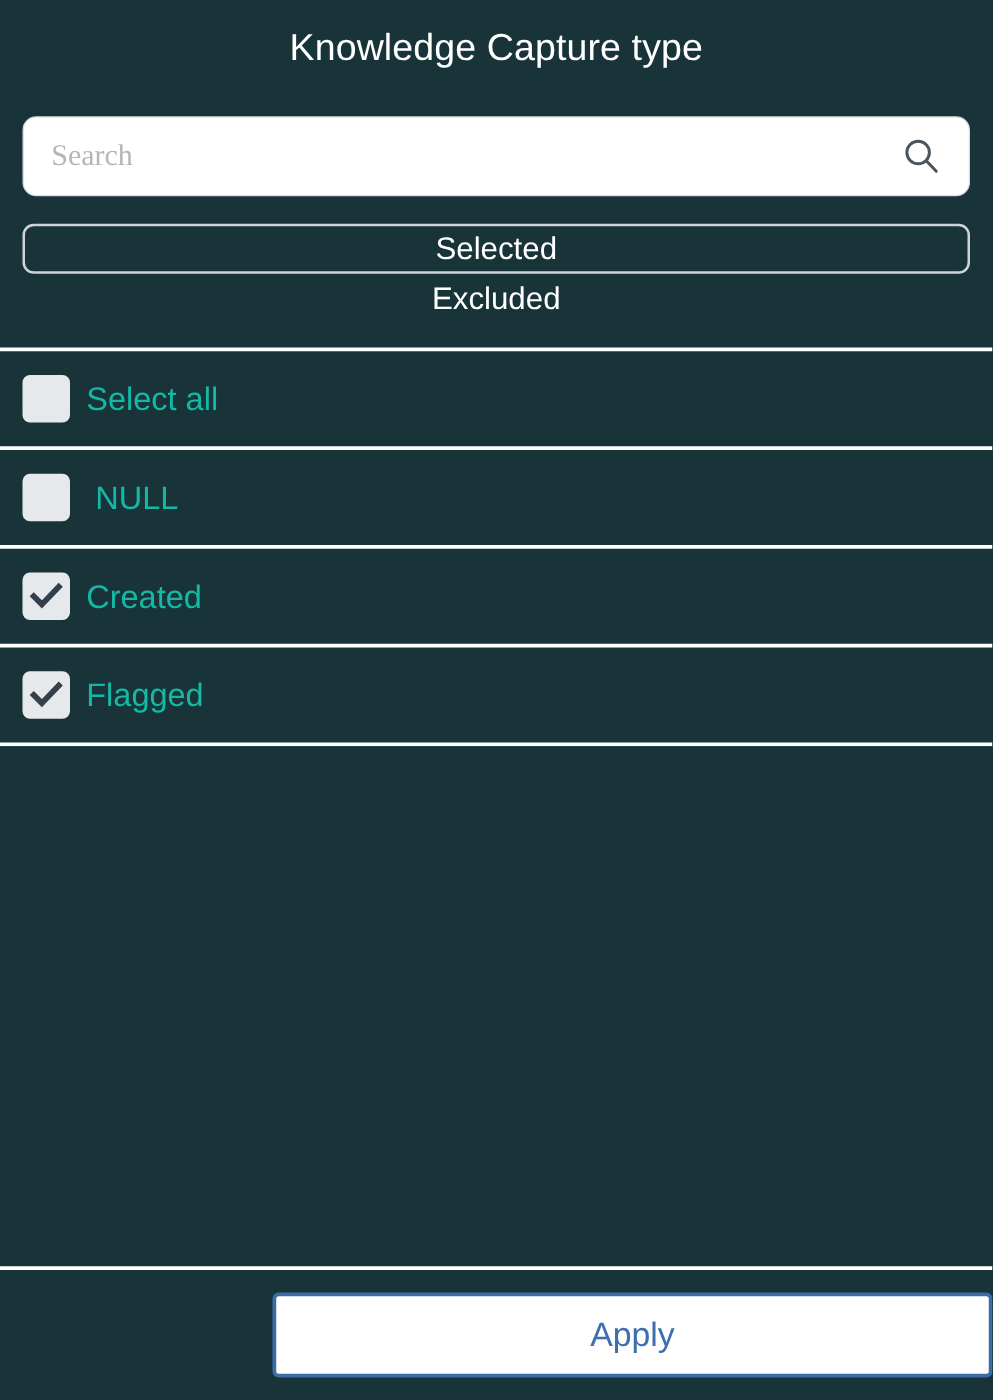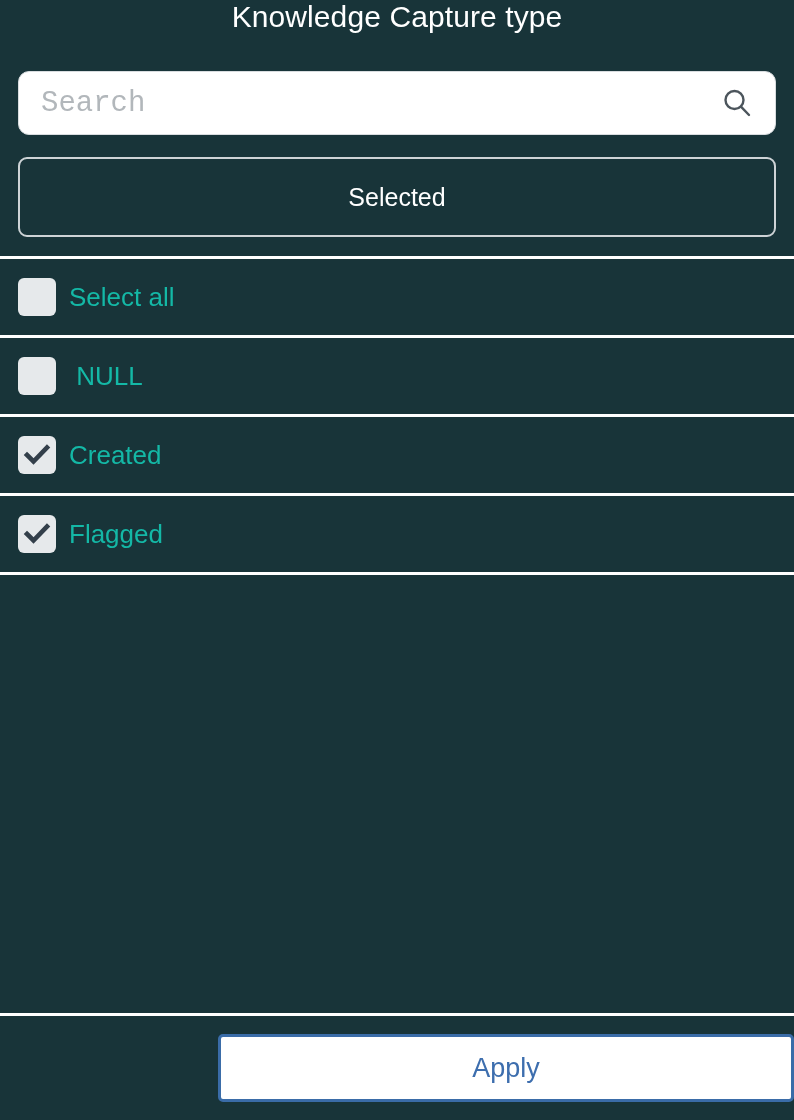--- a/index.html
+++ b/index.html
@@ -24,42 +24,43 @@
     position: relative;
   }
 
   
   .title {
     text-align: center;
     color: #ffffff;
     font-size: 30px;
     font-weight: 400;
     line-height: 34px;
+    padding-top: 22px;
     letter-spacing: 0.1px;
   }
 
   
   .search-wrap {
     margin: 37px 18px 0 18px;
     height: 64px;
     background: #ffffff;
     border: 1px solid #d8dcdf;
     border-radius: 11px;
     display: flex;
     align-items: center;
     box-sizing: border-box;
     position: relative;
   }
   .search-input {
     flex: 1;
     border: none;
     outline: none;
     background: transparent;
-    font-family: Liberation Mono, monospace;
-    font-size: 29px;
+    font-family: Liberation Serif, serif;
+    font-size: 24px;
     color: #c2410c;
     padding: 0 56px 0 22px;
     height: 100%;
   }
   .search-input::placeholder {
     color: #b2b7bb;
     opacity: 1;
   }
   .search-icon {
     position: absolute;
@@ -176,20 +177,21 @@
     <span class="search-icon">
       <svg width="32" height="32" viewBox="0 0 32 32" fill="none" xmlns="http://www.w3.org/2000/svg">
         <circle cx="13.5" cy="13" r="9" stroke="#4c555c" stroke-width="2.4"></circle>
         <line x1="20.2" y1="19.8" x2="28" y2="28" stroke="#4c555c" stroke-width="2.4" stroke-linecap="round"></line>
       </svg>
     </span>
   </div>
 
   <div class="tabs">
     <button class="tab active">Selected</button>
+    <button class="tab">Excluded</button>
   </div>
 
   <div class="list">
 
     <div class="list-row">
       <span class="checkbox"></span>
       <span class="row-label">Select all</span>
     </div>
 
     <div class="list-row">

